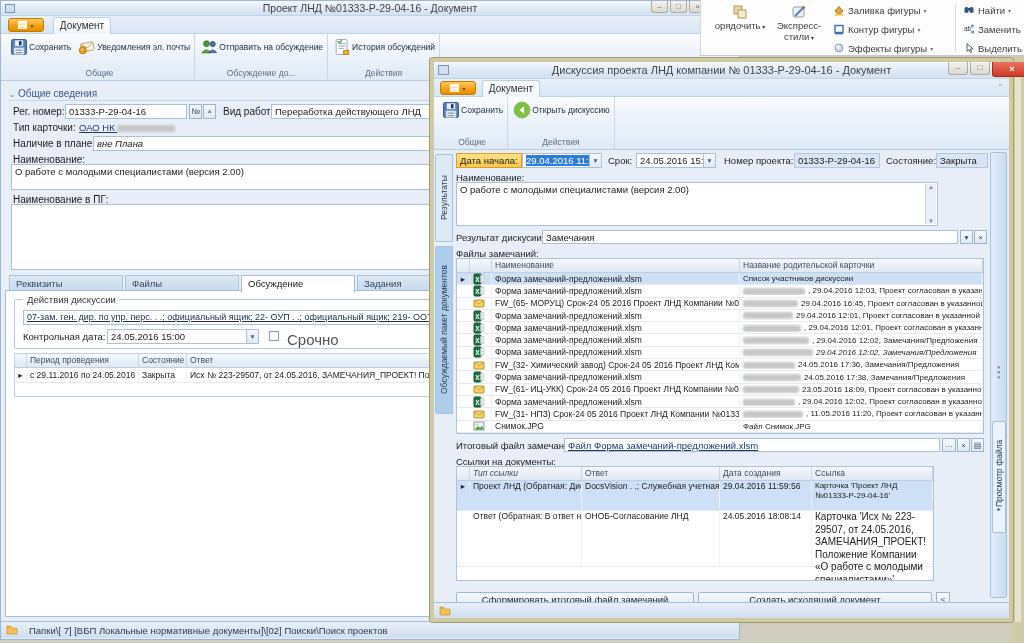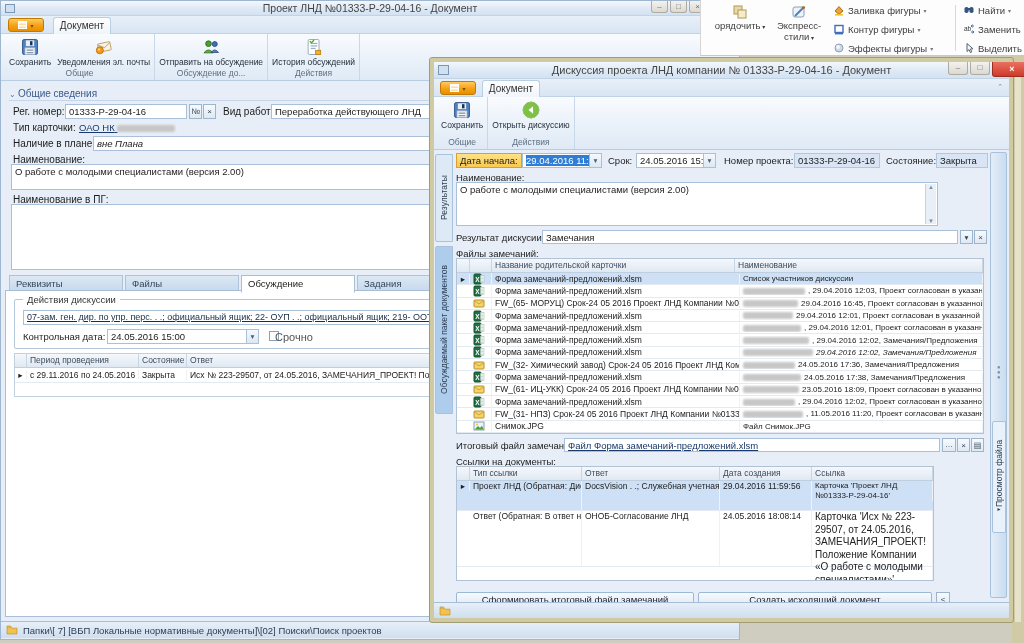--- a/index.html
+++ b/index.html
@@ -19,21 +19,21 @@
   .appgrid{width:9px;height:8px;background:
     linear-gradient(#fff,#fff) 0 0/9px 1.5px no-repeat,
     linear-gradient(#fff,#fff) 0 3px/9px 1.5px no-repeat,
     linear-gradient(#fff,#fff) 0 6px/9px 1.5px no-repeat, #ffdf9e;border:1px solid #fff;}
   .appcaret{color:#7a4a00;font-size:6px;}
   .rtab{background:linear-gradient(#fefefe,#f0f5fb);border:1px solid #b9cfe4;border-bottom:none;
     border-radius:3px 3px 0 0;text-align:center;color:#333;}
   .ribbon{background:linear-gradient(#f9fbfe,#eaf1f9 55%,#dfeaf6);border-bottom:1px solid #b9cde2;display:flex;align-items:stretch;}
   .rgroup{display:flex;flex-direction:column;border-right:1px solid #c9d8e8;padding:1px 2px 0 2px;}
   .rgrow{display:flex;flex:1;align-items:flex-start;justify-content:center;gap:2px;}
-  .rbtn{display:flex;flex-direction:column;align-items:center;justify-content:flex-start;padding:2px 2px 0 2px;border-radius:2px;cursor:pointer;}
+  .rbtn{display:flex;flex-direction:row;align-items:center;justify-content:flex-start;padding:2px 2px 0 2px;border-radius:2px;cursor:pointer;}
   .rbtn .icn{width:20px;height:20px;display:block;}
   .rbtn .icn svg{width:20px;height:20px;}
   .rbtn-label{font-size:8.5px;line-height:1.08;text-align:center;color:#1e2a38;margin-top:1px;}
   .rgroup-label{font-size:8.5px;color:#5d6f82;text-align:center;padding:1px 0 2px 0;}
 
   
   .flabel{color:#1c1c1c;font-size:10px;white-space:nowrap;}
   .tfield{background:#fff;border:1px solid #a9c0d9;font-size:9.5px;padding:1px 3px;white-space:nowrap;overflow:hidden;}
   .rofield{background:#d9e5f4;border:1px solid #b3c6dd;font-size:9.5px;padding:1px 3px;white-space:nowrap;overflow:hidden;}
   .combo-arrow{position:absolute;right:0;top:0;bottom:0;width:12px;background:linear-gradient(#f5f9fd,#dde8f3);
@@ -187,39 +187,39 @@
     <div class="abs" style="left:4px;top:289px;width:730px;height:327px;background:#fff;border:1px solid #a8bed6;">
       <div class="groupbox abs" style="left:8px;top:8px;width:712px;height:50px;">
         <span class="gb-label">Действия дискуссии</span>
         <div class="abs tfield" style="left:8px;top:10px;width:696px;height:15px;font-size:9px;text-decoration:underline;color:#1c2c44;">07-зам. ген. дир. по упр. перс. . .; официальный ящик; 22- ОУП . .; официальный ящик; 219- ООТиЗ . .; официальный ящик; 65- МОРУ</div>
         <div class="abs flabel" style="left:8px;top:31px;font-size:9.5px;">Контрольная дата:</div>
         <div class="abs tfield" style="left:92px;top:29px;width:152px;height:15px;">
           <span>24.05.2016 15:00</span>
           <span class="combo-arrow">▼</span>
         </div>
         <div class="abs" style="left:254px;top:31px;width:10px;height:10px;background:#fff;border:1px solid #8aa0b8;"></div>
-        <div class="abs flabel" style="left:260px;top:31px;font-size:11px;color:#555;">Срочно</div>
+        <div class="abs flabel" style="left:272px;top:31px;font-size:15px;color:#555;">Срочно</div>
       </div>
       <div class="grid abs" id="bg-disc-table" style="left:8px;top:62px;width:712px;height:44px;border-color:#c0d0e0;">
           <div class="g-hdr">
             <div class="gc" style="width: 12px; height: 13px;"></div>
             <div class="gc" style="width: 112px; height: 13px;">Период проведения</div>
             <div class="gc" style="width: 48px; height: 13px;">Состояние</div>
             <div class="gc" style="flex: 1 1 0%; height: 13px;">Ответ</div>
           </div>
           <div class="g-row sel" style="height: 15px; background: rgb(255, 255, 255);">
             <div class="gc marker" style="width: 12px;">▸</div>
             <div class="gc" style="width: 112px;">с 29.11.2016 по 24.05.2016</div>
             <div class="gc" style="width: 48px;">Закрыта</div>
             <div class="gc" style="flex: 1 1 0%;">Исх № 223-29507, от 24.05.2016, ЗАМЕЧАНИЯ_ПРОЕКТ! Положение Компании «О работе</div>
           </div>
         </div>
     </div>
 
-    <div class="statusbar abs" style="left:0;top:620px;right:0;height:17px;padding-left:5px;gap:5px;">
+    <div class="statusbar abs" style="left:0;top:620px;right:0;height:17px;padding-left:5px;gap:11px;">
       <span class="icn12">
           <svg viewBox="0 0 12 12">
             <path d="M1 3 L5 3 L6 4.2 L11 4.2 L11 10 L1 10 Z" fill="#f3c14f" stroke="#bb8a1d" stroke-width=".6"></path>
             <path d="M1 3 L1 2 L4.4 2 L5.4 3" fill="#f3c14f" stroke="#bb8a1d" stroke-width=".6"></path>
           </svg>
         </span>
       <span>Папки\[ 7] [ВБП Локальные нормативные документы]\[02] Поиски\Поиск проектов</span>
     </div>
   </div>
 
@@ -397,22 +397,22 @@
       <div class="abs flabel" style="left:22px;top:82px;font-size:9.5px;">Результат дискусии:</div>
       <div class="abs tfield" style="left:108px;top:80px;width:416px;height:14px;">Замечания</div>
       <div class="abs sbtn" style="left:526px;top:80px;width:13px;height:14px;line-height:13px;font-size:6.5px;">▼</div>
       <div class="abs sbtn" style="left:540px;top:80px;width:13px;height:14px;line-height:13px;">×</div>
 
       <div class="abs flabel" style="left:22px;top:98px;font-size:9.5px;">Файлы замечаний:</div>
       <div class="grid abs" id="files-table" style="left:22px;top:108px;width:528px;height:176px;">
           <div class="g-hdr">
             <div class="gc" style="width: 13px; height: 13px;"></div>
             <div class="gc" style="width: 22px; height: 13px;"></div>
+            <div class="gc" style="width: 248px; height: 13px;">Наименование</div>
             <div class="gc" style="flex: 1 1 0%; height: 13px;">Название родительской карточки</div>
-            <div class="gc" style="width: 248px; height: 13px;">Наименование</div>
           </div>
           <div class="g-row sel" style="height: 12.3px;">
             <div class="gc marker" style="width: 13px;">▸</div>
             <div class="gc" style="width: 22px; display: flex; align-items: center;">
               <span class="icn12">
                 <svg viewBox="0 0 12 12">
                   <rect x="1" y="1" width="7" height="10" rx="1" fill="#1e7145" stroke="#14502f"></rect>
                   <text x="4.5" y="8.6" font-size="6.5" fill="#fff" text-anchor="middle" font-family="sans-serif" font-weight="bold">X</text>
                   <rect x="7.4" y="2.4" width="3.6" height="7.2" fill="#fff" stroke="#9ab5a5" stroke-width=".5"></rect>
                   <path d="M8 4 h2.4 M8 5.5 h2.4 M8 7 h2.4 M8 8.5 h2.4" stroke="#9ab5a5" stroke-width=".5"></path>
@@ -600,21 +600,21 @@
         <span style="text-decoration:underline;color:#1a3a6b;">Файл Форма замечаний-предложений.xlsm</span>
       </div>
       <div class="abs sbtn" style="left:508px;top:288px;width:14px;height:14px;line-height:12px;">…</div>
       <div class="abs sbtn" style="left:523px;top:288px;width:13px;height:14px;line-height:13px;">×</div>
       <div class="abs sbtn" style="left:537px;top:288px;width:13px;height:14px;line-height:13px;">▤</div>
 
       <div class="abs flabel" style="left:22px;top:306px;font-size:9.5px;">Ссылки на документы:</div>
       <div class="grid abs" id="links-table" style="left:22px;top:316px;width:478px;height:115px;">
           <div class="g-hdr">
             <div class="gc" style="width: 13px; height: 13px;"></div>
-            <div class="gc" style="width: 112px; height: 13px;">Тип ссылки</div>
+            <div class="gc" style="width: 112px; height: 13px; font-style: italic;">Тип ссылки</div>
             <div class="gc" style="width: 138px; height: 13px;">Ответ</div>
             <div class="gc" style="width: 92px; height: 13px;">Дата создания</div>
             <div class="gc" style="flex: 1 1 0%; height: 13px;">Ссылка</div>
           </div>
           <div class="g-row sel" style="height: 30px; align-items: flex-start;">
             <div class="gc marker" style="width: 13px;">▸</div>
             <div class="gc" style="width: 112px; height: 100%;">Проект ЛНД (Обратная: Дискуссия)</div>
             <div class="gc" style="width: 138px; height: 100%;">DocsVision . .; Служебная учетная запись</div>
             <div class="gc" style="width: 92px; height: 100%;">29.04.2016 11:59:56</div>
             <div class="gc" style="flex: 1 1 0%; white-space: normal; font-size: 8px; line-height: 1.25;">Карточка 'Проект ЛНД №01333-Р-29-04-16'</div>

